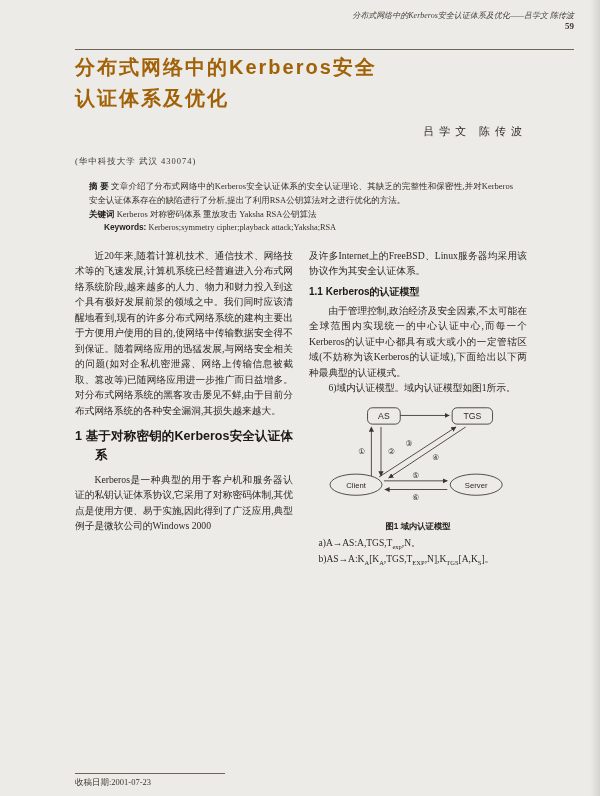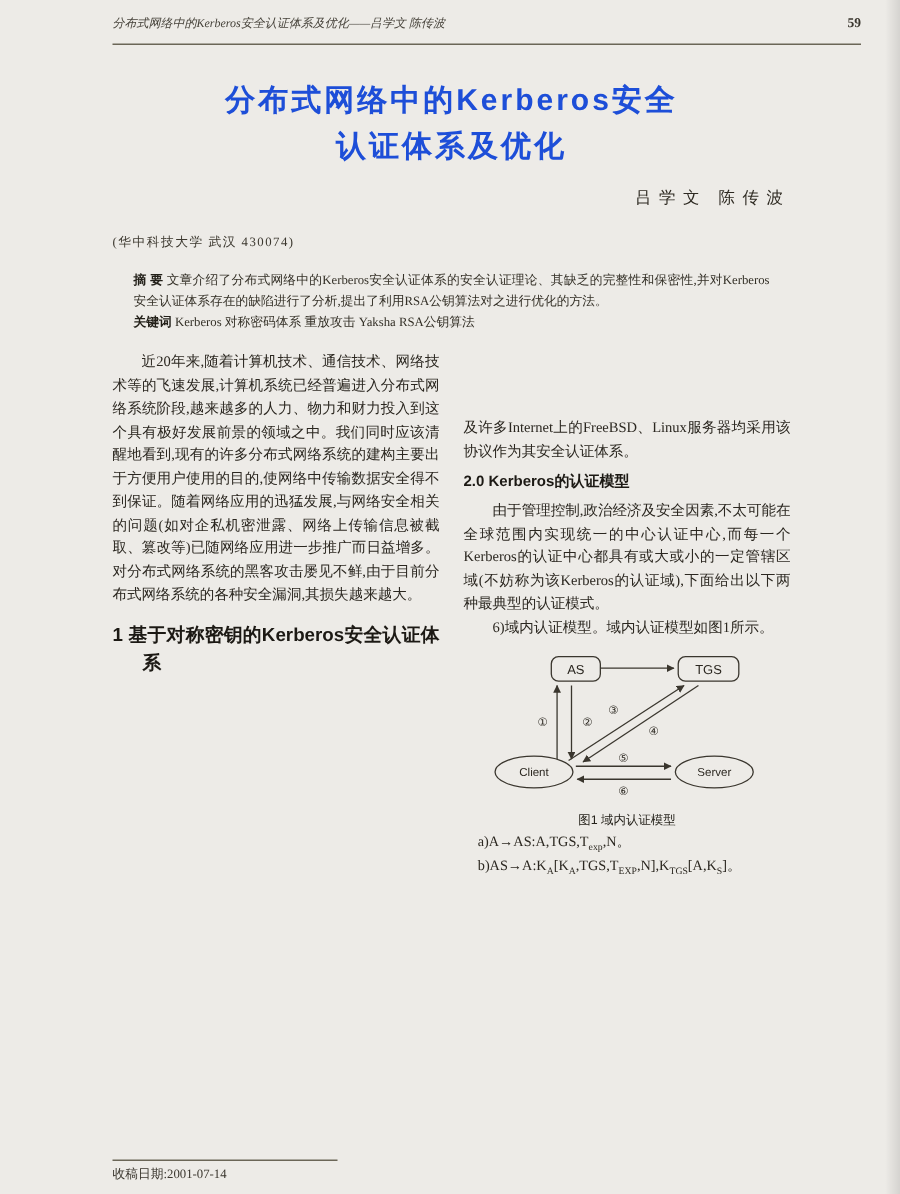--- a/index.html
+++ b/index.html
@@ -11,57 +11,57 @@
     color:#29261f;
     font-family:"Liberation Serif","DejaVu Serif",serif;
   }
   body::after{ 
     content:""; position:absolute; top:0; right:0; width:10px; height:100%;
     background:linear-gradient(to right, rgba(0,0,0,0), rgba(0,0,0,0.10));
     pointer-events:none;
   }
   .running-head{
     position:absolute; top:10px; left:75px; right:26px;
-    display:flex; justify-content:space-between; align-items:flex-start;
+    display:flex; justify-content:space-between; align-items:flex-end;
     font-size:8px; font-style:italic; color:#46423a;
-    border-bottom:1px solid #6b6657; padding-bottom:8px;
+    border-bottom:1px solid #6b6657; padding-bottom:18px;flex-direction:column;
   }
   .rh-page{ font-style:normal; font-weight:bold; font-size:9px; color:#3a362e; }
   .content{ position:absolute; top:30px; left:75px; width:452px; }
   .title{
-    margin-top:22px; text-align:center;
+    margin-top:22px; 
     font-family:"Liberation Sans","DejaVu Sans",sans-serif;
-    font-size:20px; font-weight:bold; letter-spacing:2px; line-height:1.55; color:#1d4ed8;
+    font-size:20px; font-weight:bold; letter-spacing:2px; line-height:1.55; color:#a16207;
   }
   .t-line{ display:block; }
   .authors{ margin-top:10px; text-align:right; font-size:11px; letter-spacing:5px; color:#2e2a22; }
   .affiliation{ margin-top:17px; font-size:8.5px; color:#3c382f; letter-spacing:1px; }
   .abstract{ margin:12px 14px 0; font-size:8.5px; line-height:1.62; text-align:justify; color:#343027; }
   .abstract p{ margin:0; }
   .lbl{ font-family:"Liberation Sans","DejaVu Sans",sans-serif; font-weight:bold; color:#221f18; }
   .ab-en, .kw-en{ text-indent:1.8em; font-size:8.3px; }
   .kw-cn{ margin-top:1px; }
   .columns{ display:flex; gap:16px; margin-top:13px; }
   .col{ width:218px; font-size:9.7px; line-height:1.6; text-align:justify; color:#2b2720; }
   .body-p{ text-indent:2em; }
-  .noindent{ text-indent:0;margin-top:44px; }
+  .noindent{ text-indent:0; }
   .sec-h{
     font-family:"Liberation Sans","DejaVu Sans",sans-serif;
     font-size:12.5px; font-weight:bold; line-height:1.5; color:#1c1914;
     margin:9px 0 7px; padding-left:20px; text-indent:-20px;
   }
   .subsec-h{
     font-family:"Liberation Sans","DejaVu Sans",sans-serif;
     font-size:10px; font-weight:bold; color:#1c1914; margin:5px 0 3px;
   }
   .fig{ margin:6px 0 2px; text-align:center; }
   .fig svg{ width:205px; height:100px; }
   .fig-caption{
     font-family:"Liberation Sans","DejaVu Sans",sans-serif;
-    font-size:8.3px; font-weight:normal; margin-top:2px; color:#25221b;
+    font-size:8.3px; font-weight:bold; margin-top:14px; color:#25221b;
   }
   .formula{ font-size:9.5px; line-height:1.55; text-indent:1em; text-align:left; font-family:"Liberation Serif",serif; }
   .formula sub{ font-size:6.5px; }
   .diagram line, .diagram path.box, .diagram rect, .diagram ellipse{ stroke:#3a362e; fill:none; stroke-width:0.9; }
   .diagram text{ fill:#2b2720; stroke:none; font-family:"Liberation Sans","DejaVu Sans",sans-serif; }
   .footer{ position:absolute; left:75px; bottom:7px; font-size:8.5px; color:#3a362e; }
   .footer-line{ width:150px; border-top:1px solid #6b6657; margin-bottom:3px; }
 </style>
 </head>
 <body>
@@ -77,32 +77,34 @@
     <span class="t-line">分布式网络中的Kerberos安全</span>
     <span class="t-line">认证体系及优化</span>
   </h1>
 
   <div class="authors">吕学文  陈传波</div>
   <div class="affiliation">(华中科技大学  武汉 430074)</div>
 
   <div class="abstract">
     <p><span class="lbl">摘  要</span>  <span>文章介绍了分布式网络中的Kerberos安全认证体系的安全认证理论、其缺乏的完整性和保密性,并对Kerberos安全认证体系存在的缺陷进行了分析,提出了利用RSA公钥算法对之进行优化的方法。</span></p>
     <p class="kw-cn"><span class="lbl">关键词</span>  <span>Kerberos  对称密码体系  重放攻击  Yaksha  RSA公钥算法</span></p>
+    <p class="kw-en"><span class="lbl">Keywords:</span> <span>Kerberos;symmetry cipher;playback attack;Yaksha;RSA</span></p>
   </div>
 
   <div class="columns">
 
     <div class="col">
       <p class="body-p">近20年来,随着计算机技术、通信技术、网络技术等的飞速发展,计算机系统已经普遍进入分布式网络系统阶段,越来越多的人力、物力和财力投入到这个具有极好发展前景的领域之中。我们同时应该清醒地看到,现有的许多分布式网络系统的建构主要出于方便用户使用的目的,使网络中传输数据安全得不到保证。随着网络应用的迅猛发展,与网络安全相关的问题(如对企私机密泄露、网络上传输信息被截取、篡改等)已随网络应用进一步推广而日益增多。对分布式网络系统的黑客攻击屡见不鲜,由于目前分布式网络系统的各种安全漏洞,其损失越来越大。</p>
       <h2 class="sec-h">1  基于对称密钥的Kerberos安全认证体系</h2>
+      <p class="body-p">Kerberos是一种典型的用于客户机和服务器认证的私钥认证体系协议,它采用了对称密码体制,其优点是使用方便、易于实施,因此得到了广泛应用,典型例子是微软公司的Windows 2000</p>
     </div>
 
     <div class="col">
       <p class="body-p noindent">及许多Internet上的FreeBSD、Linux服务器均采用该协议作为其安全认证体系。</p>
-      <h3 class="subsec-h">2.0  Kerberos的认证模型</h3>
+      <h3 class="subsec-h">1.1  Kerberos的认证模型</h3>
       <p class="body-p">由于管理控制,政治经济及安全因素,不太可能在全球范围内实现统一的中心认证中心,而每一个Kerberos的认证中心都具有或大或小的一定管辖区域(不妨称为该Kerberos的认证域),下面给出以下两种最典型的认证模式。</p>
       <p class="body-p">6)域内认证模型。域内认证模型如图1所示。</p>
 
       <figure class="fig">
         <svg class="diagram" viewBox="0 0 210 104" xmlns="http://www.w3.org/2000/svg">
           <defs>
             <marker id="ah" markerWidth="7" markerHeight="7" refX="5.5" refY="3" orient="auto">
               <path d="M0,0 L6,3 L0,6 z" fill="#3a362e" stroke="none"></path>
             </marker>
           </defs>
@@ -137,14 +139,14 @@
       <p class="formula"><span>a)A→AS:A,TGS,T</span><sub>exp</sub><span>,N。</span></p>
 
       <p class="formula"><span>b)AS→A:K</span><sub>A</sub><span>[K</span><sub>A</sub><span>,TGS,T</span><sub>EXP</sub><span>,N],K</span><sub>TGS</sub><span>[A,K</span><sub>S</sub><span>]。</span></p>
     </div>
 
   </div>
 </div>
 
 <div class="footer">
   <div class="footer-line"></div>
-  <span>收稿日期:2001-07-14</span>
+  <span>收稿日期:2001-07-23</span>
 </div>
 
 </body></html>

